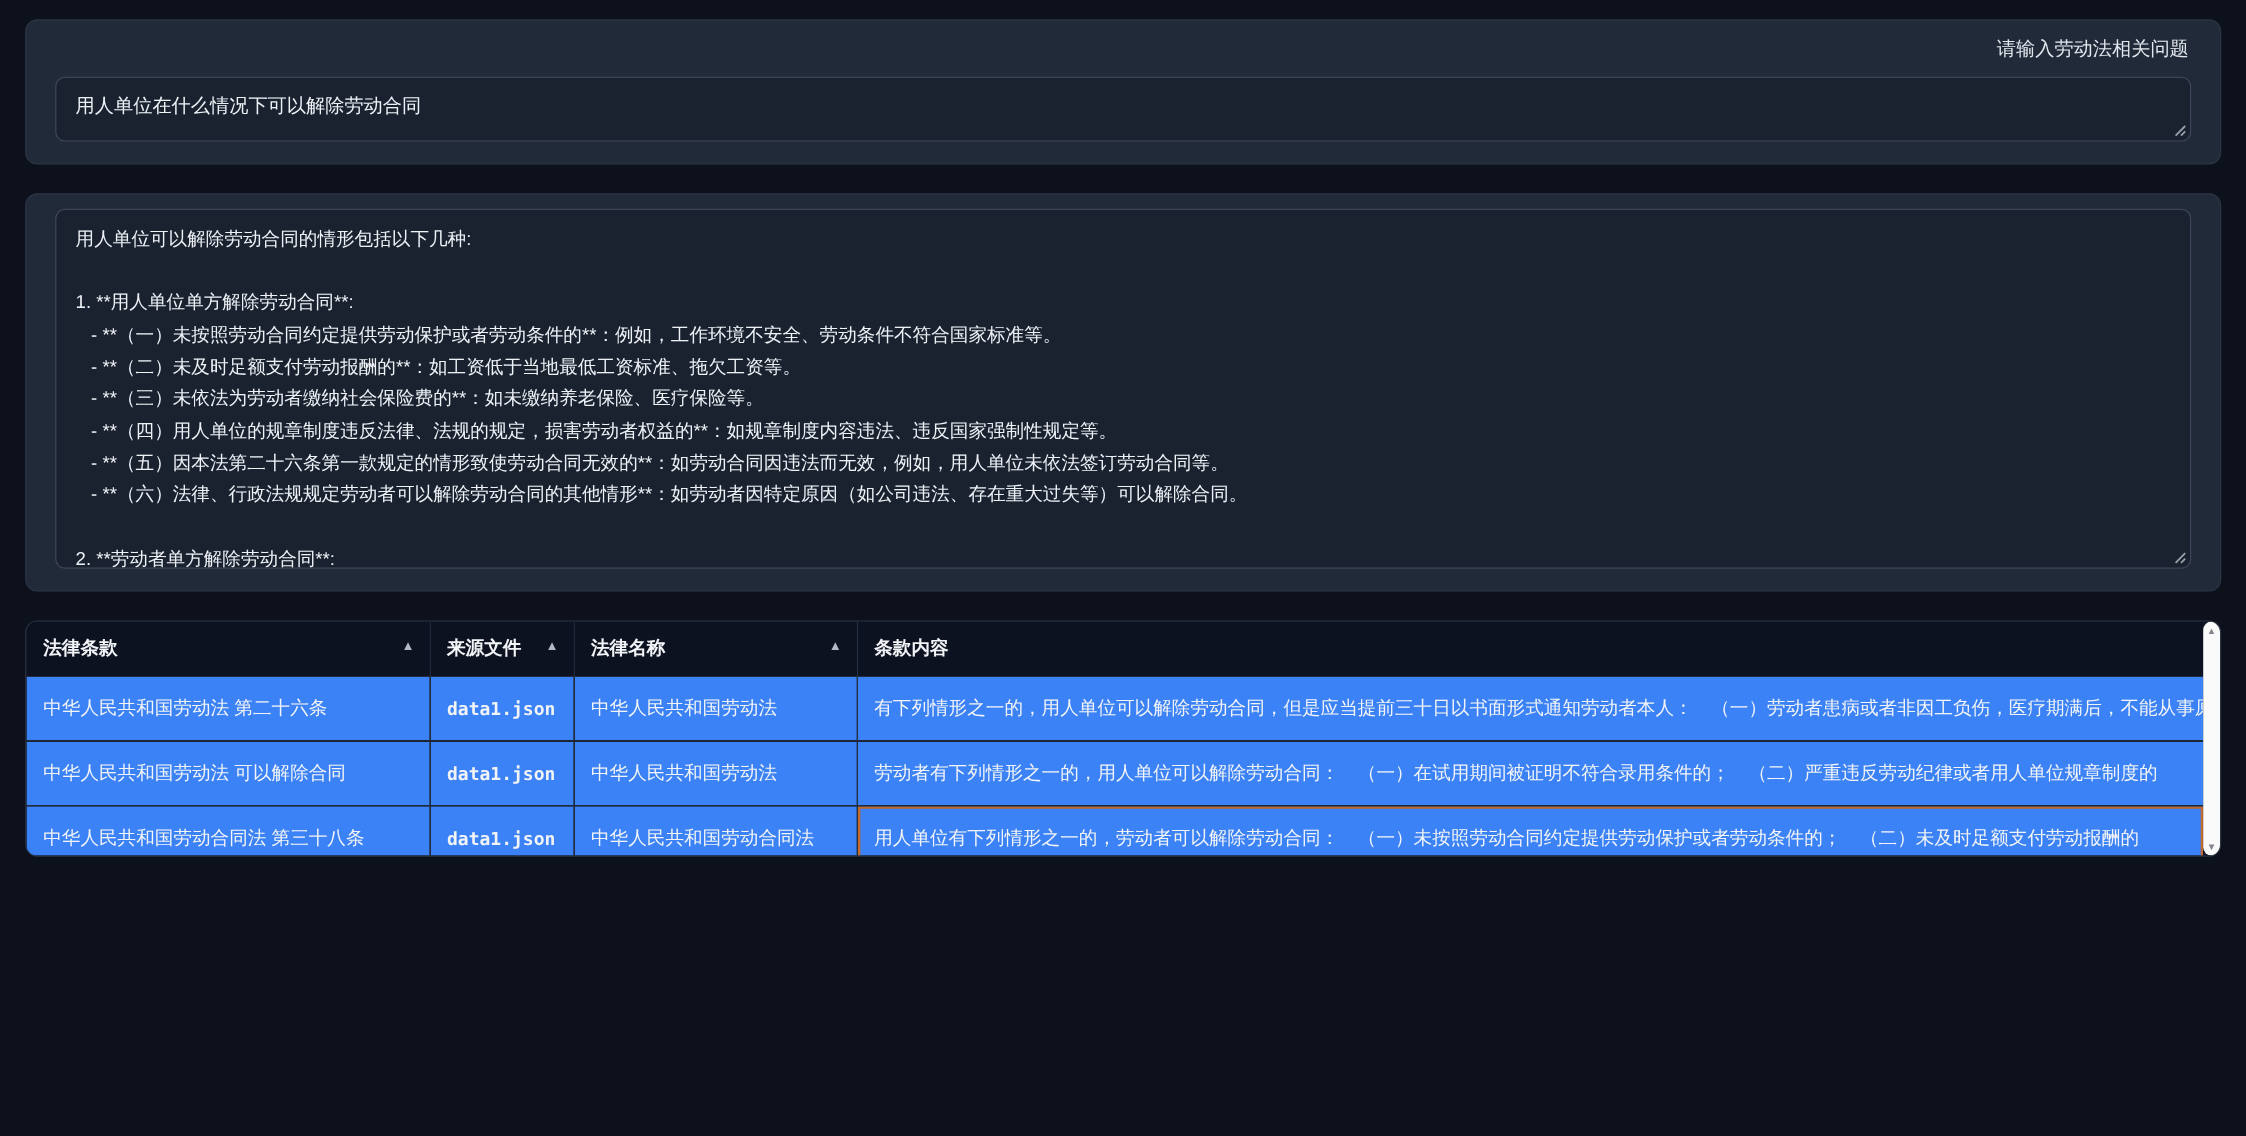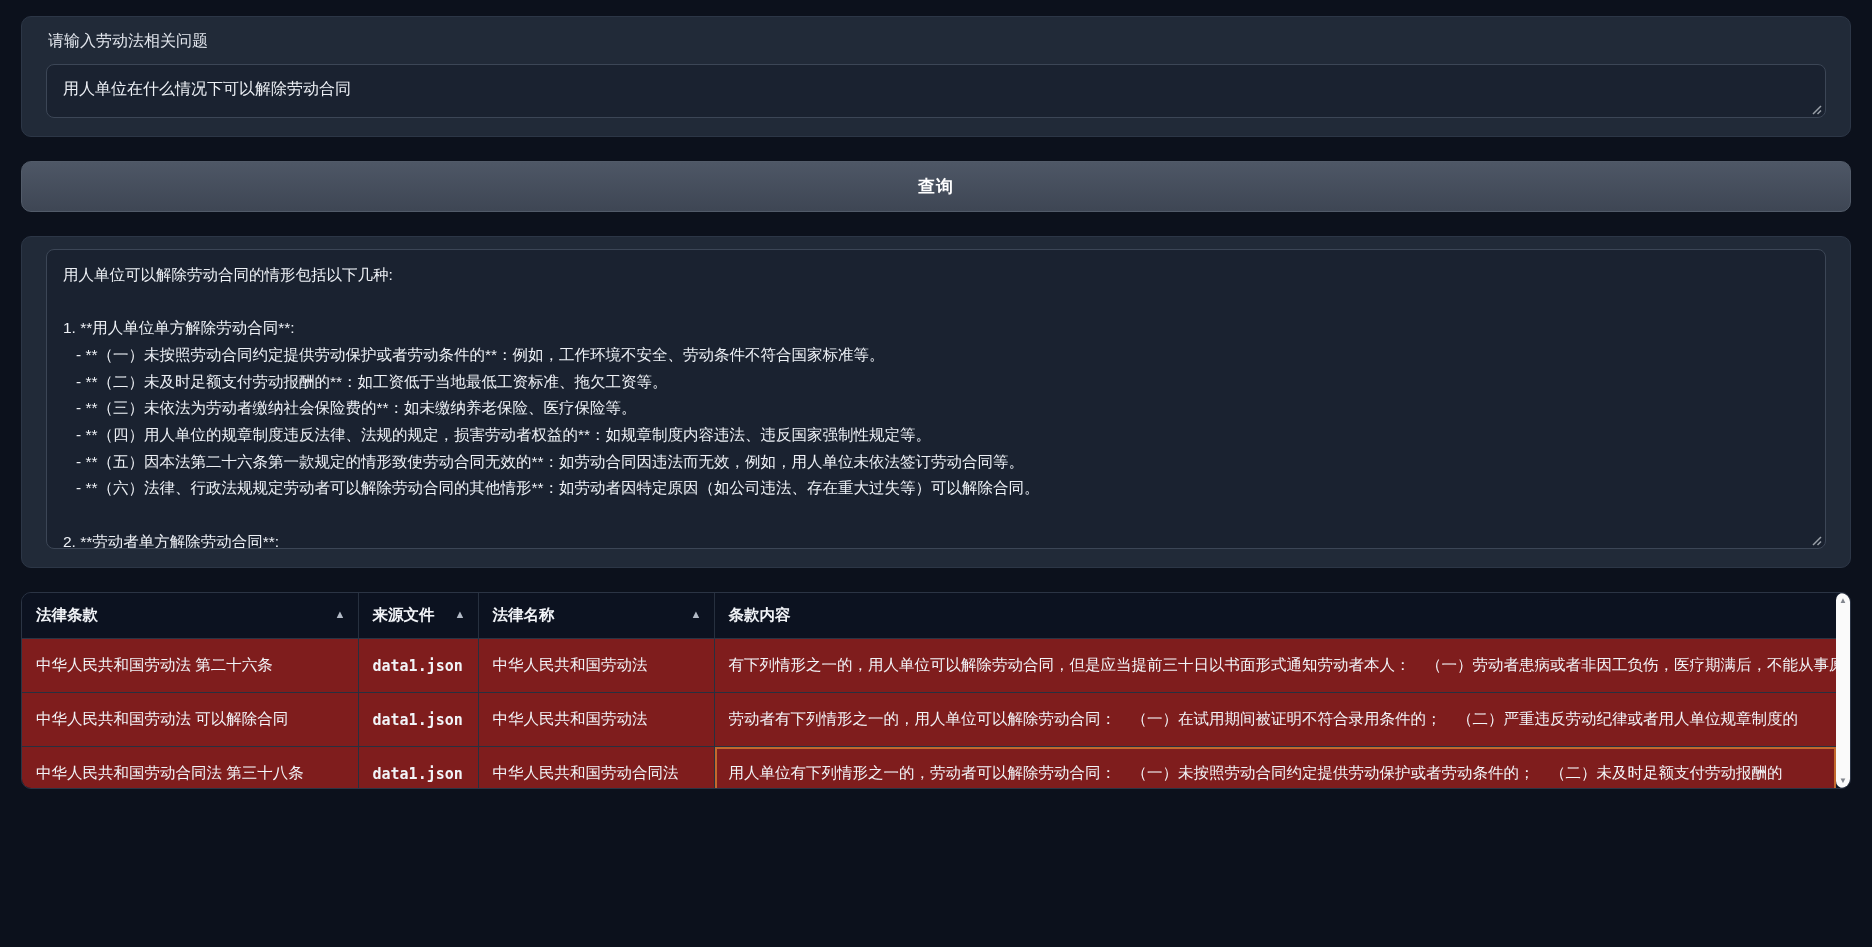--- a/index.html
+++ b/index.html
@@ -20,20 +20,21 @@
     background: #212a38;
     border: 1px solid #2c3646;
     border-radius: 10px;
     margin: 0 6px 24px 6px;
     padding: 12px 24px 18px 24px;
   }
   .field-label {
     display: block;
     font-size: 16px; color: #e2e6ed;
     margin: 2px 2px 12px 2px;
+    text-align: right;
   }
   .ta-wrap { position: relative; }
   textarea.field {
     display: block; width: 100%;
     background: #1a2230;
     border: 1px solid #3c4656;
     border-radius: 8px;
     color: #eef1f6;
     font-family: "Liberation Sans", "DejaVu Sans", sans-serif;
     font-size: 16px;
@@ -100,21 +101,21 @@
   th .sort-arrow {
     float: right;
     color: #b3bac6;
     font-size: 11px;
     margin-top: 3px;
     margin-left: 8px;
   }
   td {
     padding: 16px 12px 16px 14px;
     height: 51px;
-    background: #7f1d1d;
+    background: #3b82f6;
   }
   tr + tr td { border-top: 1px solid #27303f; }
   th:not(:last-child), td:not(:last-child) { border-right: 1px solid #27303f; }
   td.mono, .mono { font-family: "DejaVu Sans Mono", "Liberation Mono", monospace; font-size: 15px; font-weight: bold; }
   td.selected { box-shadow: inset 0 0 0 2px #c2692d; }
 
   
   .vscroll {
     position: absolute; top: 0; right: 0; bottom: 0;
     width: 14px;
@@ -136,21 +137,20 @@
     <div class="ta-wrap">
       <textarea class="field question" spellcheck="false" style="">用人单位在什么情况下可以解除劳动合同</textarea>
       <span class="resize-grip">
         <svg width="12" height="12">
             <path d="M11 3 L3 11 M11 7.5 L7.5 11" stroke="#9aa0a8" stroke-width="1.5" fill="none"></path>
           </svg>
       </span>
     </div>
   </div>
 
-  <button class="query-btn">查询</button>
 
   <div class="group">
     <div class="ta-wrap">
       <textarea class="field answer" spellcheck="false" style="">用人单位可以解除劳动合同的情形包括以下几种:
 
 1. **用人单位单方解除劳动合同**:
    - **（一）未按照劳动合同约定提供劳动保护或者劳动条件的**：例如，工作环境不安全、劳动条件不符合国家标准等。
    - **（二）未及时足额支付劳动报酬的**：如工资低于当地最低工资标准、拖欠工资等。
    - **（三）未依法为劳动者缴纳社会保险费的**：如未缴纳养老保险、医疗保险等。
    - **（四）用人单位的规章制度违反法律、法规的规定，损害劳动者权益的**：如规章制度内容违法、违反国家强制性规定等。

